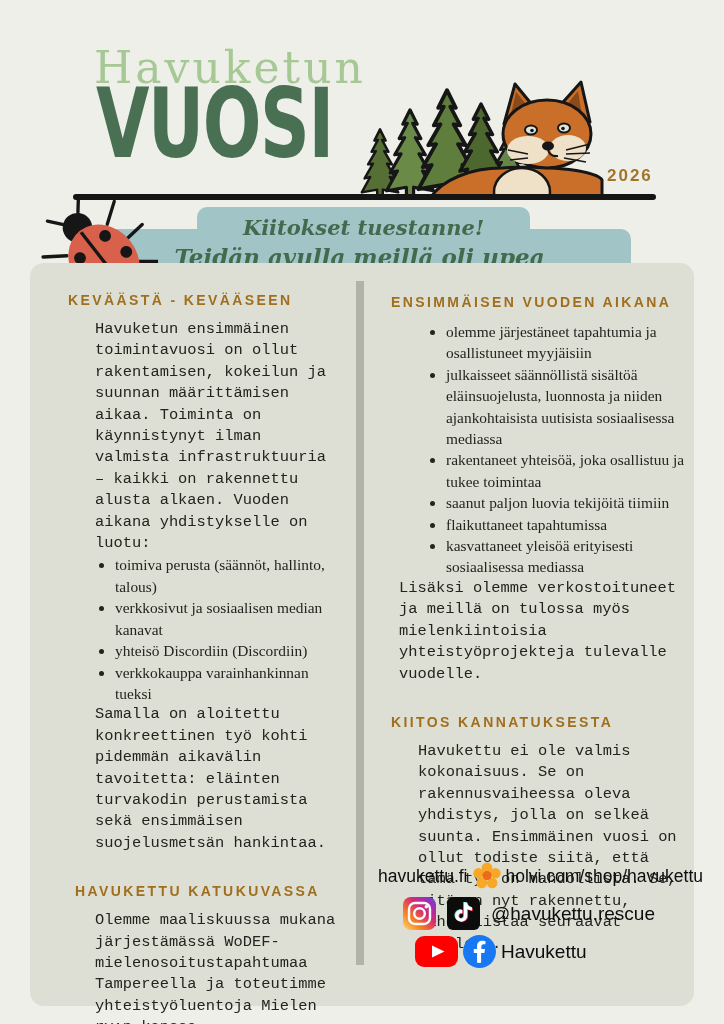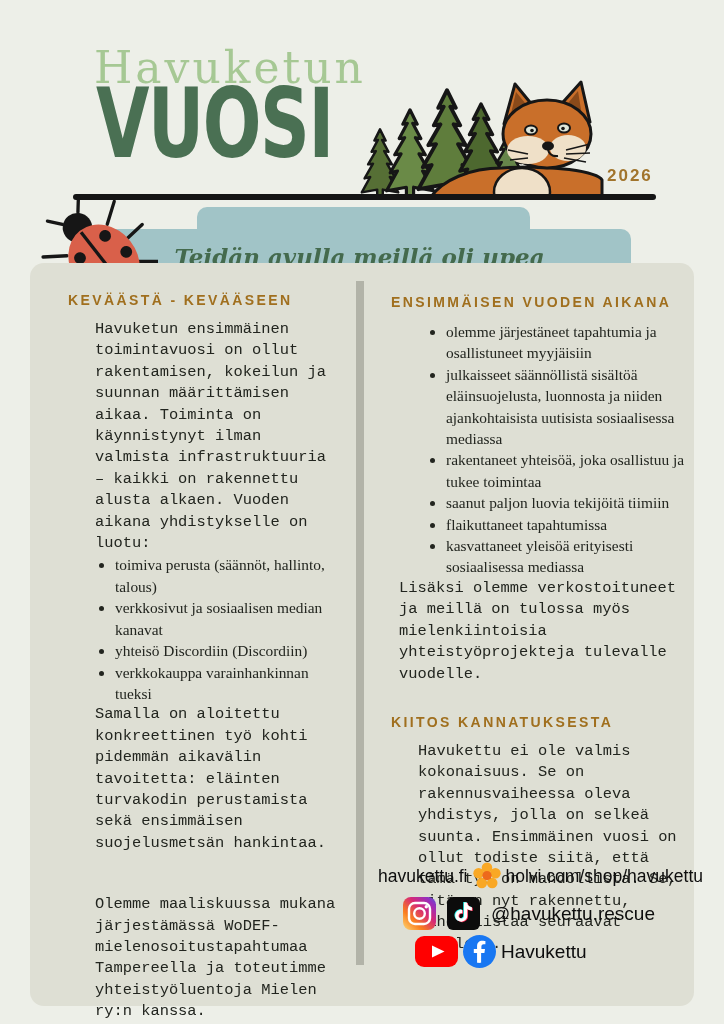--- a/index.html
+++ b/index.html
@@ -103,20 +103,21 @@
         <line x1="176" y1="74" x2="156" y2="70"></line>
           <line x1="176" y1="78" x2="158" y2="80"></line>
       </g>
     </g>
   </svg>
 
   <div class="rule"></div>
 
   <div class="banner-box1"></div>
   <div class="banner-box2"></div>
+  <div class="banner-line banner-line1">Kiitokset tuestanne!</div>
   <div class="banner-line banner-line2">Teidän avulla meillä oli upea ensimmäinen vuosi!</div>
 
   <svg class="ladybug" viewBox="0 0 120 112">
     <g transform="rotate(-38 60 58)">
       <g stroke="#161616" stroke-width="3.4" stroke-linecap="round">
         <line x1="34" y1="40" x2="14" y2="26"></line>
           <line x1="28" y1="64" x2="6" y2="62"></line>
           <line x1="34" y1="88" x2="16" y2="102"></line>
         <line x1="86" y1="40" x2="106" y2="26"></line>
           <line x1="92" y1="64" x2="114" y2="62"></line>
@@ -146,20 +147,21 @@
     <div class="gap-s"></div>
     <p class="serif pad28">Havuketun ensimmäinen toimintavuosi on ollut rakentamisen, kokeilun ja suunnan määrittämisen aikaa. Toiminta on käynnistynyt ilman valmista infrastruktuuria – kaikki on rakennettu alusta alkaen. Vuoden aikana yhdistykselle on luotu:</p>
     <ul class="blist">
       <li>toimiva perusta (säännöt, hallinto, talous)</li>
       <li>verkkosivut ja sosiaalisen median kanavat</li>
       <li>yhteisö Discordiin (Discordiin)</li>
       <li>verkkokauppa varainhankinnan tueksi</li>
     </ul>
     <p class="serif pad28">Samalla on aloitettu konkreettinen työ kohti pidemmän aikavälin tavoitetta: eläinten turvakodin perustamista sekä ensimmäisen suojelusmetsän hankintaa.</p>
     <div class="gap"></div>
+    <h3 class="section-heading" style="padding-left:7px;">HAVUKETTU KATUKUVASSA</h3>
     <div class="gap-s"></div>
     <p class="serif pad28">Olemme maaliskuussa mukana järjestämässä WoDEF-mielenosoitustapahtumaa Tampereella ja toteutimme yhteistyöluentoja Mielen ry:n kanssa. Yhdistysyhteistöitä haluamme tehdä myös tulevaisuudessa.</p>
   </div>
 
   <div class="col col-right">
     <h3 class="section-heading">ENSIMMÄISEN VUODEN AIKANA</h3>
     <div class="gap-s"></div>
     <ul class="blist">
       <li>olemme järjestäneet tapahtumia ja osallistuneet myyjäisiin</li>
       <li>julkaisseet säännöllistä sisältöä eläinsuojelusta, luonnosta ja niiden ajankohtaisista uutisista sosiaalisessa mediassa</li>

